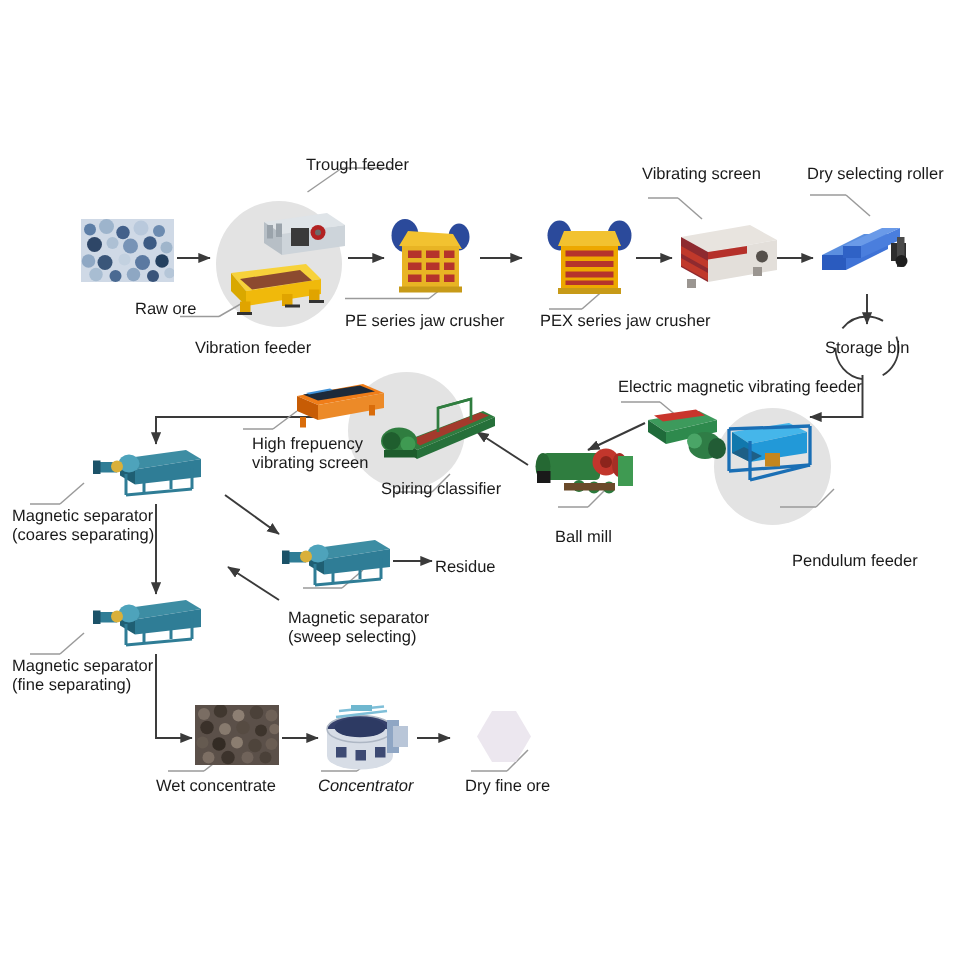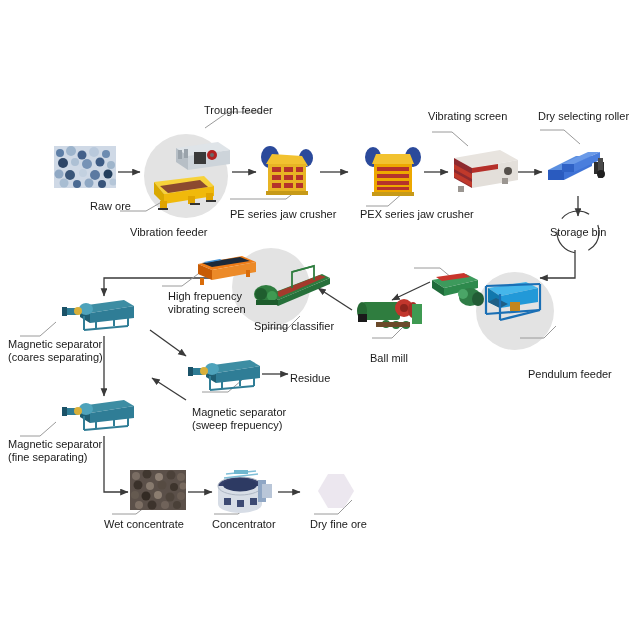--- a/index.html
+++ b/index.html
@@ -398,29 +398,30 @@
   </div>
 
   <div class="lbl" style="left:204px;top:104px;">Trough feeder</div>
   <div class="lbl" style="left:428px;top:110px;">Vibrating screen</div>
   <div class="lbl" style="left:538px;top:110px;">Dry selecting roller</div>
   <div class="lbl" style="left:60px;top:200px;padding-left:30px;">Raw ore</div>
   <div class="lbl" style="left:130px;top:226px;">Vibration feeder</div>
   <div class="lbl" style="left:230px;top:208px;">PE series jaw crusher</div>
   <div class="lbl" style="left:360px;top:208px;">PEX series jaw crusher</div>
   <div class="lbl" style="left:550px;top:226px;">Storage bin</div>
+  <div class="lbl" style="left:412px;top:252px;">Electric magnetic vibrating feeder</div>
   <div class="lbl two" style="left:168px;top:290px;text-align:center;">High frepuency</div>
   <div class="lbl two" style="left:168px;top:303px;">vibrating screen</div>
   <div class="lbl" style="left:254px;top:320px;">Spiring classifier</div>
   <div class="lbl" style="left:370px;top:352px;">Ball mill</div>
   <div class="lbl" style="left:528px;top:340px;margin-top:28px;">Pendulum feeder</div>
   <div class="lbl two" style="left:8px;top:338px;">Magnetic separator</div>
   <div class="lbl two" style="left:8px;top:351px;">(coares separating)</div>
   <div class="lbl" style="left:290px;top:372px;">Residue</div>
   <div class="lbl two" style="left:192px;top:406px;">Magnetic separator</div>
-  <div class="lbl two" style="left:192px;top:419px;">(sweep frepuency)</div>
+  <div class="lbl two" style="left:192px;top:419px;">(sweep selecting)</div>
   <div class="lbl two" style="left:8px;top:438px;">Magnetic separator</div>
   <div class="lbl two" style="left:8px;top:451px;">(fine separating)</div>
   <div class="lbl" style="left:104px;top:518px;">Wet concentrate</div>
-  <div class="lbl" style="left:212px;top:518px;">Concentrator</div>
+  <div class="lbl" style="left:212px;top:518px;font-style:italic;">Concentrator</div>
   <div class="lbl" style="left:310px;top:518px;">Dry fine ore</div>
 
 </div>
 
 </body></html>

